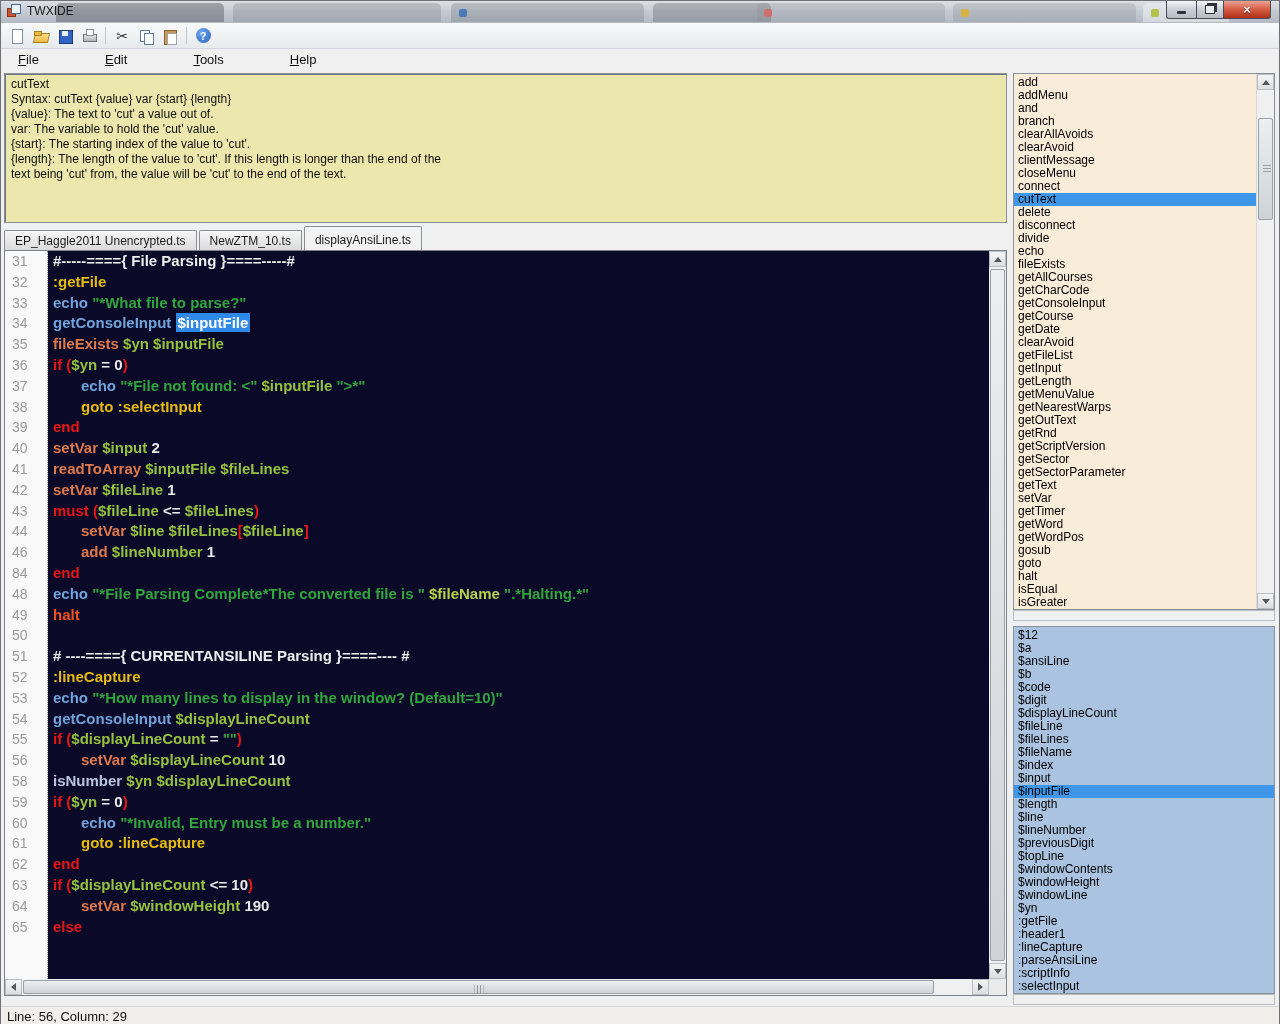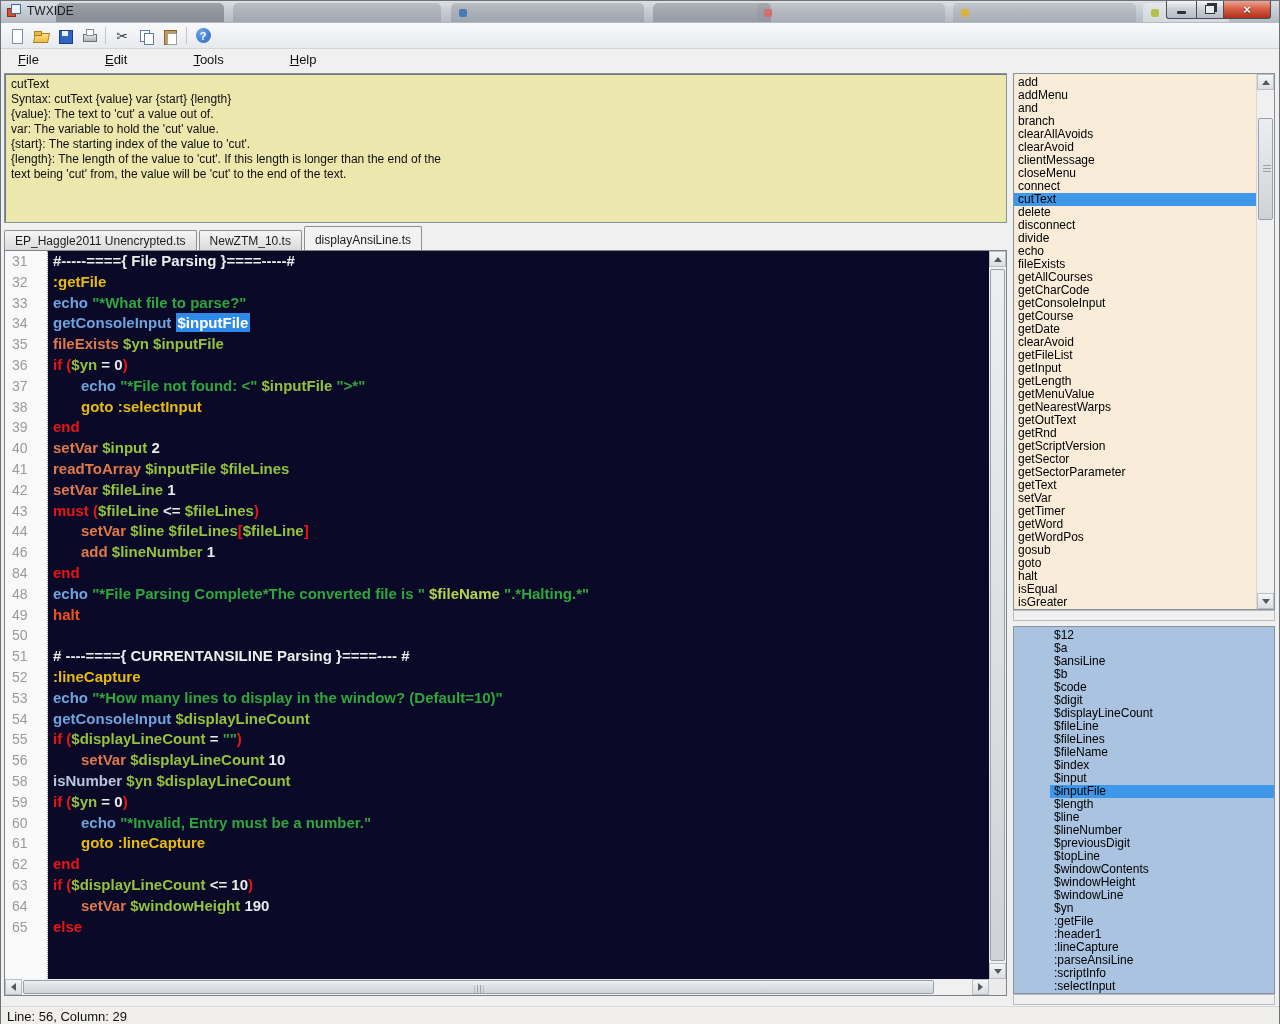--- a/index.html
+++ b/index.html
@@ -109,21 +109,21 @@
   .cmd-panel{position:absolute;left:1012px;top:72px;width:262px;height:537px;box-sizing:border-box;
     border:1px solid #8b9198;background:var(--cmd_bg);}
   .cmd-list{position:absolute;left:0;top:0;right:17px;bottom:0;overflow:hidden;padding-top:2px;}
   .lrow{height:13px;line-height:13px;font-size:12px;color:#000;white-space:nowrap;padding-left:4px;}
   .cmd-list .lrow.sel{background:var(--row_sel_bg);}
   .cmd-vscroll{position:absolute;right:0;top:0;bottom:0;width:17px;background:#f0f0f0;border-left:1px solid #d8d8d8;}
   .cmd-vscroll .sb-btn{position:absolute;left:0;width:17px;height:16px;}
   .hstrip{position:absolute;left:1012px;width:262px;height:11px;box-sizing:border-box;
     background:#f0f0f0;border:1px solid #b9bec4;}
   .var-panel{position:absolute;left:1012px;top:625px;width:262px;height:368px;box-sizing:border-box;
-    border:1px solid #8b9198;background:var(--var_bg);overflow:hidden;padding-top:2px;padding-left:36px;}
+    border:1px solid #8b9198;background:var(--var_bg);overflow:hidden;padding-top:2px;}
   .var-panel .lrow.sel{background:var(--row_sel_bg);}
 
   
   .statusbar{position:absolute;left:0;top:1005px;width:100%;height:19px;box-sizing:border-box;
     background:#f1efeb;border-top:1px solid #d8d8d8;display:flex;align-items:center;
     padding-left:6px;font-size:13px;color:#101010;}
 </style>
 </head>
 <body>
 

